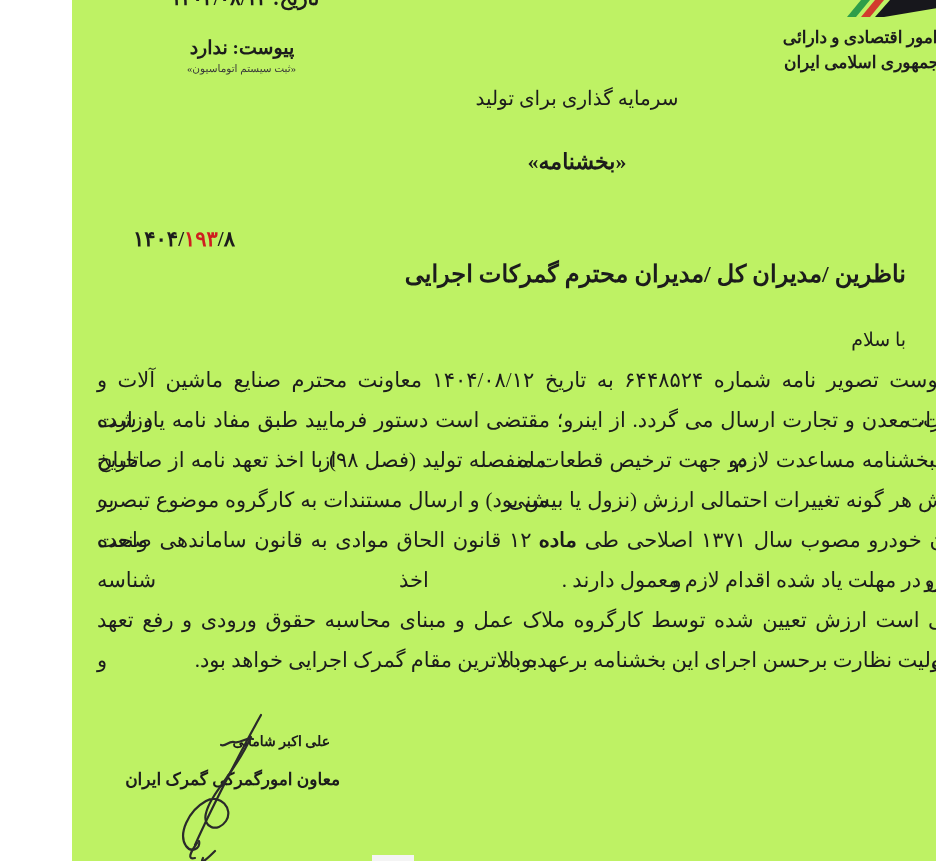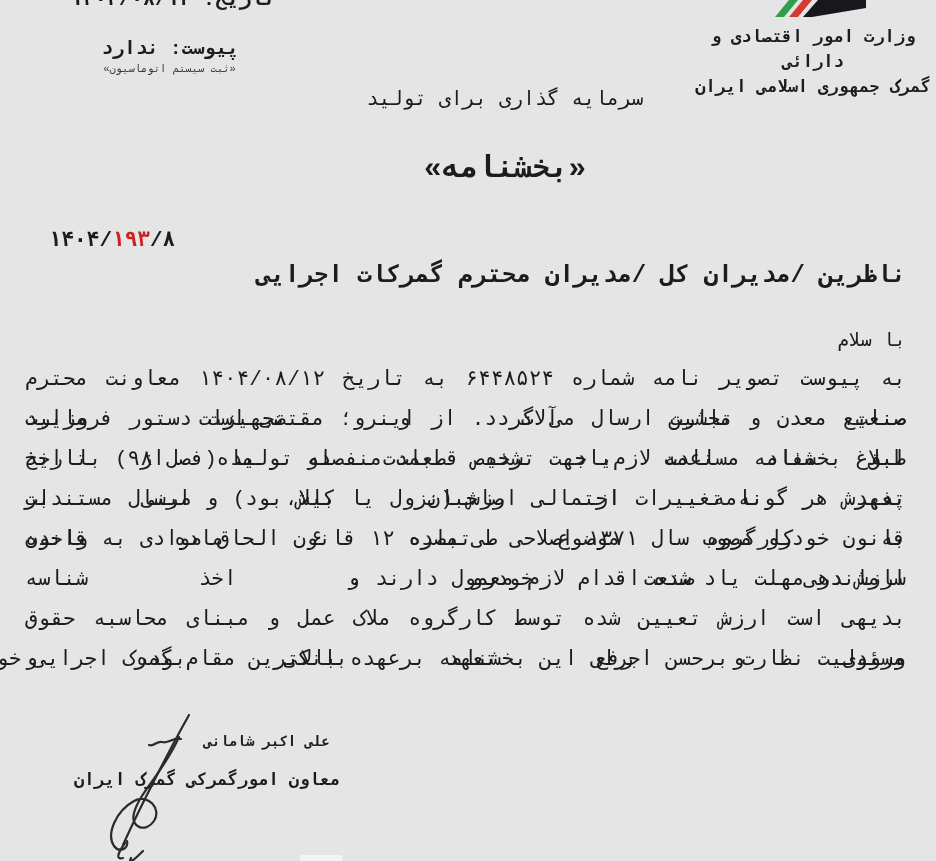--- a/index.html
+++ b/index.html
@@ -1,23 +1,23 @@
 <!DOCTYPE html>
 <html lang="fa" dir="rtl"><head>
 <meta charset="utf-8">
 <style>
   html, body { margin: 0; padding: 0; background: #ffffff; }
   .page {
     position: relative;
-    width: 936px;
+    width: 864px;
     height: 861px;
-    background: #e5e5e5;
+    background: #bef264;
     overflow: hidden;
     direction: rtl;
-    font-family: Liberation Mono, monospace;
+    font-family: Liberation Serif, serif;
     color: #1c1c1c;
   }
   .abs { position: absolute; }
 
   
   .date-line {
     top: -14px; left: 58px; width: 230px;
     font-size: 20px; font-weight: bold; text-align: center;
     white-space: nowrap;
   }
@@ -34,21 +34,21 @@
 
   
   .logo-wrap { top: 0; left: 752px; width: 120px; height: 17px; overflow: hidden; }
   .letterhead-text {
     top: 25px; left: 688px; width: 250px;
     font-size: 17px; font-weight: bold; text-align: center; line-height: 25px;
   }
 
   
   .slogan { top: 86px; left: 320px; width: 370px; font-size: 20px; text-align: center; }
-  .doc-type { top: 149px; left: 320px; width: 370px; font-size: 30px; font-weight: bold; text-align: center; }
+  .doc-type { top: 149px; left: 320px; width: 370px; font-size: 22px; font-weight: bold; text-align: center; }
 
   
   .circular-number {
     top: 191px; left: 42px; width: 140px;
     direction: ltr; text-align: center;
     font-size: 21px; font-weight: bold; white-space: nowrap; margin-top: 36px;
   }
   .circular-number .red { color: #cf1f1f; }
 
   

